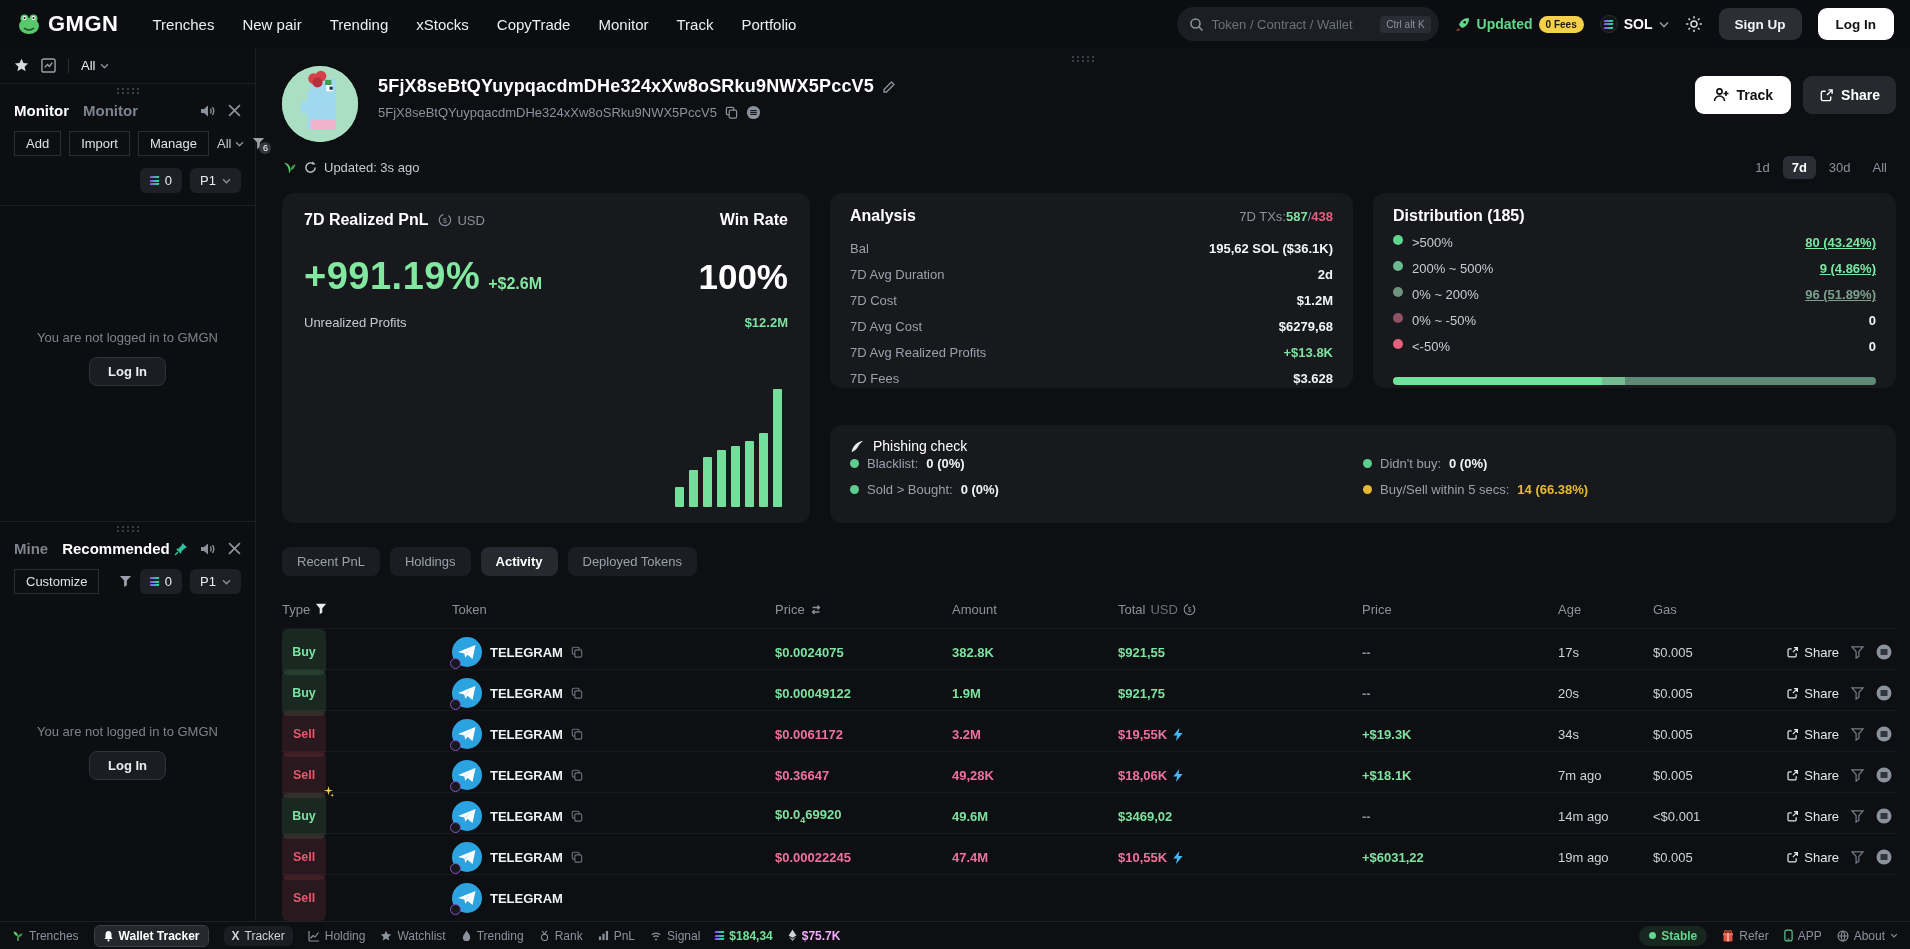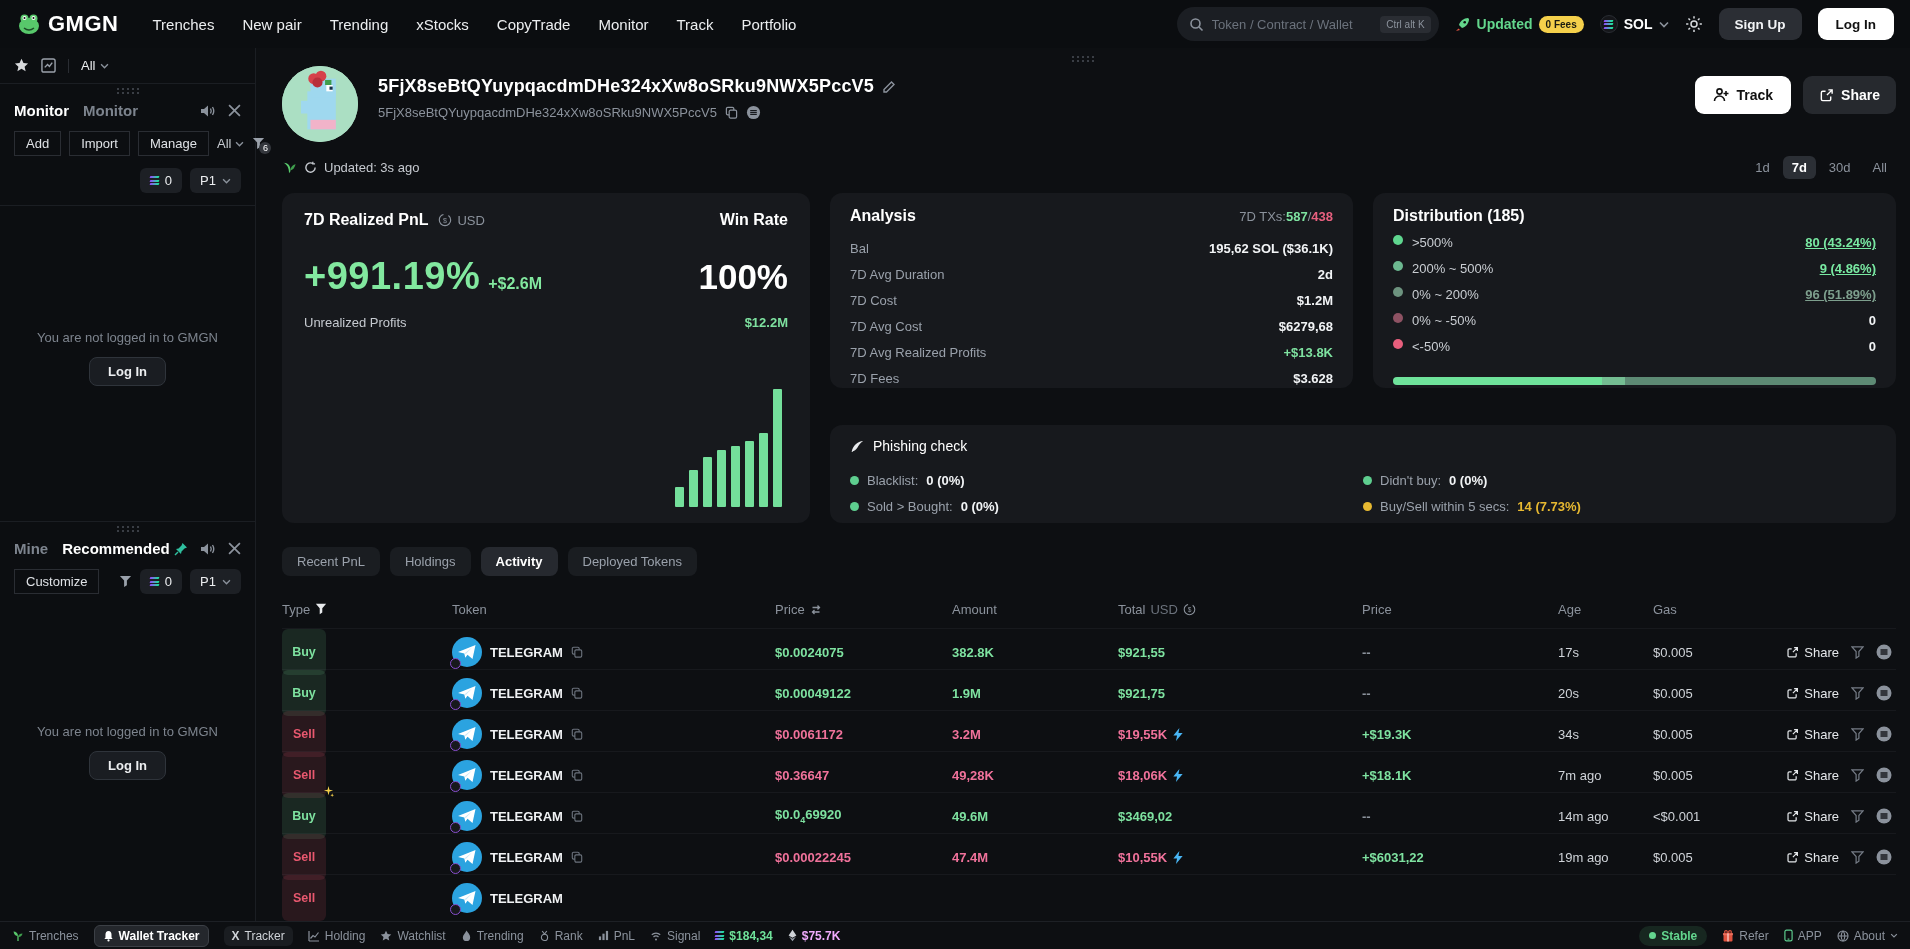--- a/index.html
+++ b/index.html
@@ -115,21 +115,21 @@
   .dist-row { display:flex; align-items:flex-start; height:26px; font-size:13px; }
   .dist-row .dot { width:10px; height:10px; border-radius:50%; margin-right:9px; }
   .dist-row .lbl { color:#c9cdd2; }
   .dist-val { margin-left:auto; font-weight:700; cursor:pointer; }
   .dist-val.u { text-decoration:underline; }
   .dist-bar { display:flex; height:8px; border-radius:4px; overflow:hidden; background:#2a2d33; margin-top:12px; }
   .dist-bar div { height:100%; }
 
   .phish-card { height:98px; padding:13px 20px; }
   .phish-head { display:flex; align-items:center; gap:8px; font-size:14px; font-weight:400; color:#fff; }
-  .phish-grid { display:grid; grid-template-columns:1fr 1fr; grid-template-rows:auto auto; grid-auto-flow:column; row-gap:11px; margin-top:19px; }
+  .phish-grid { display:grid; grid-template-columns:1fr 1fr; grid-template-rows:auto auto; grid-auto-flow:column; row-gap:11px; margin-top:2px; }
   .ph-item { display:flex; align-items:center; gap:8px; font-size:13px; }
   .ph-item .dot { width:9px; height:9px; border-radius:50%; }
   .ph-item .lbl { color:#9aa1ab; }
   .ph-item .v { color:#f2f4f6; font-weight:700; }
   .ph-item .v.warn { color:#e7b931; }
 
   
   .tabs { display:flex; gap:10px; margin-top:24px; }
   .tab { background:#1a1d21; color:#9aa1ab; font-size:13px; border-radius:8px; padding:7px 15px; cursor:pointer; }
   .tab.on { background:#26292f; color:#fff; font-weight:700; }
@@ -661,21 +661,21 @@
                   <span class="v">0 (0%)</span>
                 </div>
               <div class="ph-item">
                   <span class="dot" style="background: rgb(94, 206, 143);"></span>
                   <span class="lbl">Didn't buy:</span>
                   <span class="v">0 (0%)</span>
                 </div>
               <div class="ph-item">
                   <span class="dot" style="background: rgb(231, 185, 49);"></span>
                   <span class="lbl">Buy/Sell within 5 secs:</span>
-                  <span class="v warn">14 (7.73%)</span>
+                  <span class="v warn">14 (66.38%)</span>
                 </div>
             </div>
           </div>
         </div>
       </div>
 
       <div class="tabs">
         <span class="tab">Recent PnL</span>
         <span class="tab">Holdings</span>
         <span class="tab on">Activity</span>

